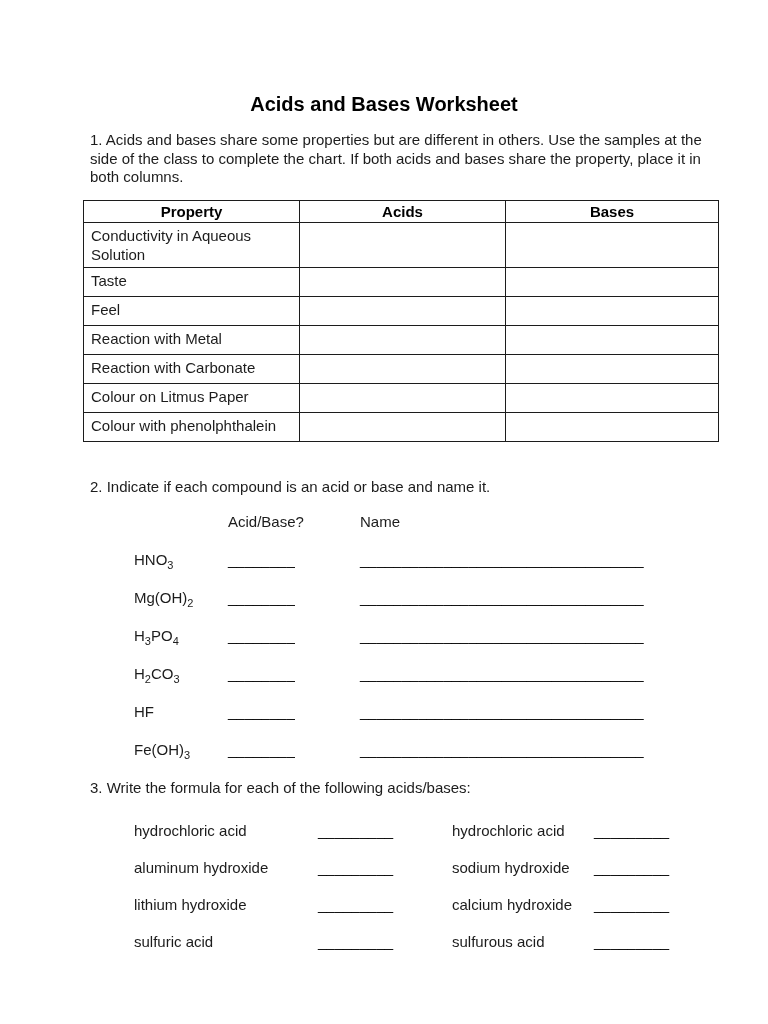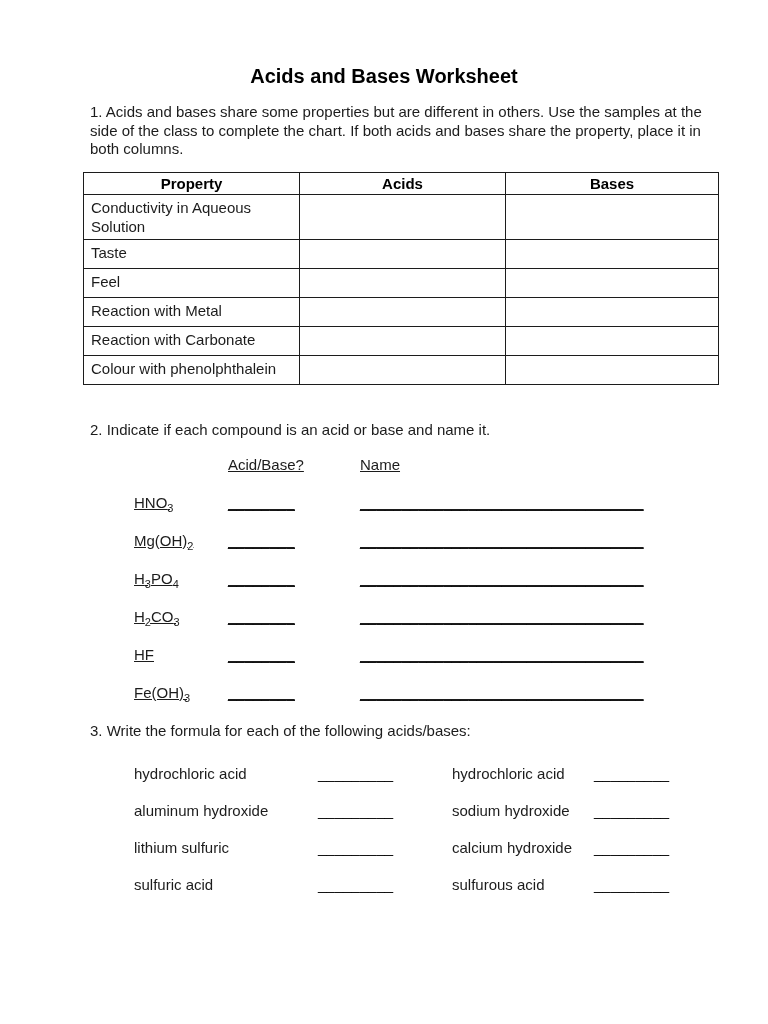--- a/index.html
+++ b/index.html
@@ -4,21 +4,21 @@
 <style>
   * { margin:0; padding:0; box-sizing:border-box; }
   html,body { background:#ffffff; }
   .page {
     position:relative;
     width:768px; height:1023px;
     background:#ffffff;
     color:#1c1c1c;
     font-family:"Liberation Sans", sans-serif;
     font-size:15px;
-    padding:64px 50px 0 83px;
+    padding:92px 50px 0 83px;
     overflow:hidden;
   }
   .title {
     font-size:20px;
     font-weight:bold;
     text-align:center;
     margin-left:-33px; 
     line-height:24px;
     color:#000;
   }
@@ -50,21 +50,21 @@
   }
   table.props td {
     height:29px;
     padding:3px 7px;
     line-height:19px;
   }
   .q { margin-left:7px; line-height:17px; }
   .q2 { margin-top:36px; }
   .q3 { margin-top:10px; }
   .s2 { margin-left:51px; margin-top:18px; }
-  .s2-row { display:flex; margin-bottom:21px; line-height:17px; align-items:flex-start;text-decoration:underline; }
+  .s2-row { display:flex; margin-bottom:21px; line-height:17px; align-items:flex-start; }
   .s2-f { width:94px; }
   .s2-b { width:132px; }
   .s2-n { flex:1; }
   sub { font-size:11px; line-height:0; }
   .s3 { margin-left:51px; margin-top:26px; }
   .s3-row { display:flex; margin-bottom:20px; line-height:17px; align-items:flex-start; }
   .s3-l1 { width:184px; }
   .s3-b1 { width:134px; }
   .s3-l2 { width:142px; }
   .s3-b2 { flex:1; }
@@ -112,20 +112,25 @@
         <td>Reaction with Metal</td>
         <td></td>
         <td></td>
       </tr>
       <tr>
         <td>Reaction with Carbonate</td>
         <td></td>
         <td></td>
       </tr>
       <tr>
+        <td>Colour on Litmus Paper</td>
+        <td></td>
+        <td></td>
+      </tr>
+      <tr>
         <td>Colour with phenolphthalein</td>
         <td></td>
         <td></td>
       </tr>
     </tbody>
   </table>
 
   <p class="q q2">2. Indicate if each compound is an acid or base and name it.</p>
 
   <div class="s2">
@@ -176,21 +181,21 @@
       <span class="s3-l2">hydrochloric acid</span>
       <span class="s3-b2 blank">_________</span>
     </div>
     <div class="s3-row">
       <span class="s3-l1">aluminum hydroxide</span>
       <span class="s3-b1 blank">_________</span>
       <span class="s3-l2">sodium hydroxide</span>
       <span class="s3-b2 blank">_________</span>
     </div>
     <div class="s3-row">
-      <span class="s3-l1">lithium sulfuric</span>
+      <span class="s3-l1">lithium hydroxide</span>
       <span class="s3-b1 blank">_________</span>
       <span class="s3-l2">calcium hydroxide</span>
       <span class="s3-b2 blank">_________</span>
     </div>
     <div class="s3-row">
       <span class="s3-l1">sulfuric acid</span>
       <span class="s3-b1 blank">_________</span>
       <span class="s3-l2">sulfurous acid</span>
       <span class="s3-b2 blank">_________</span>
     </div>

